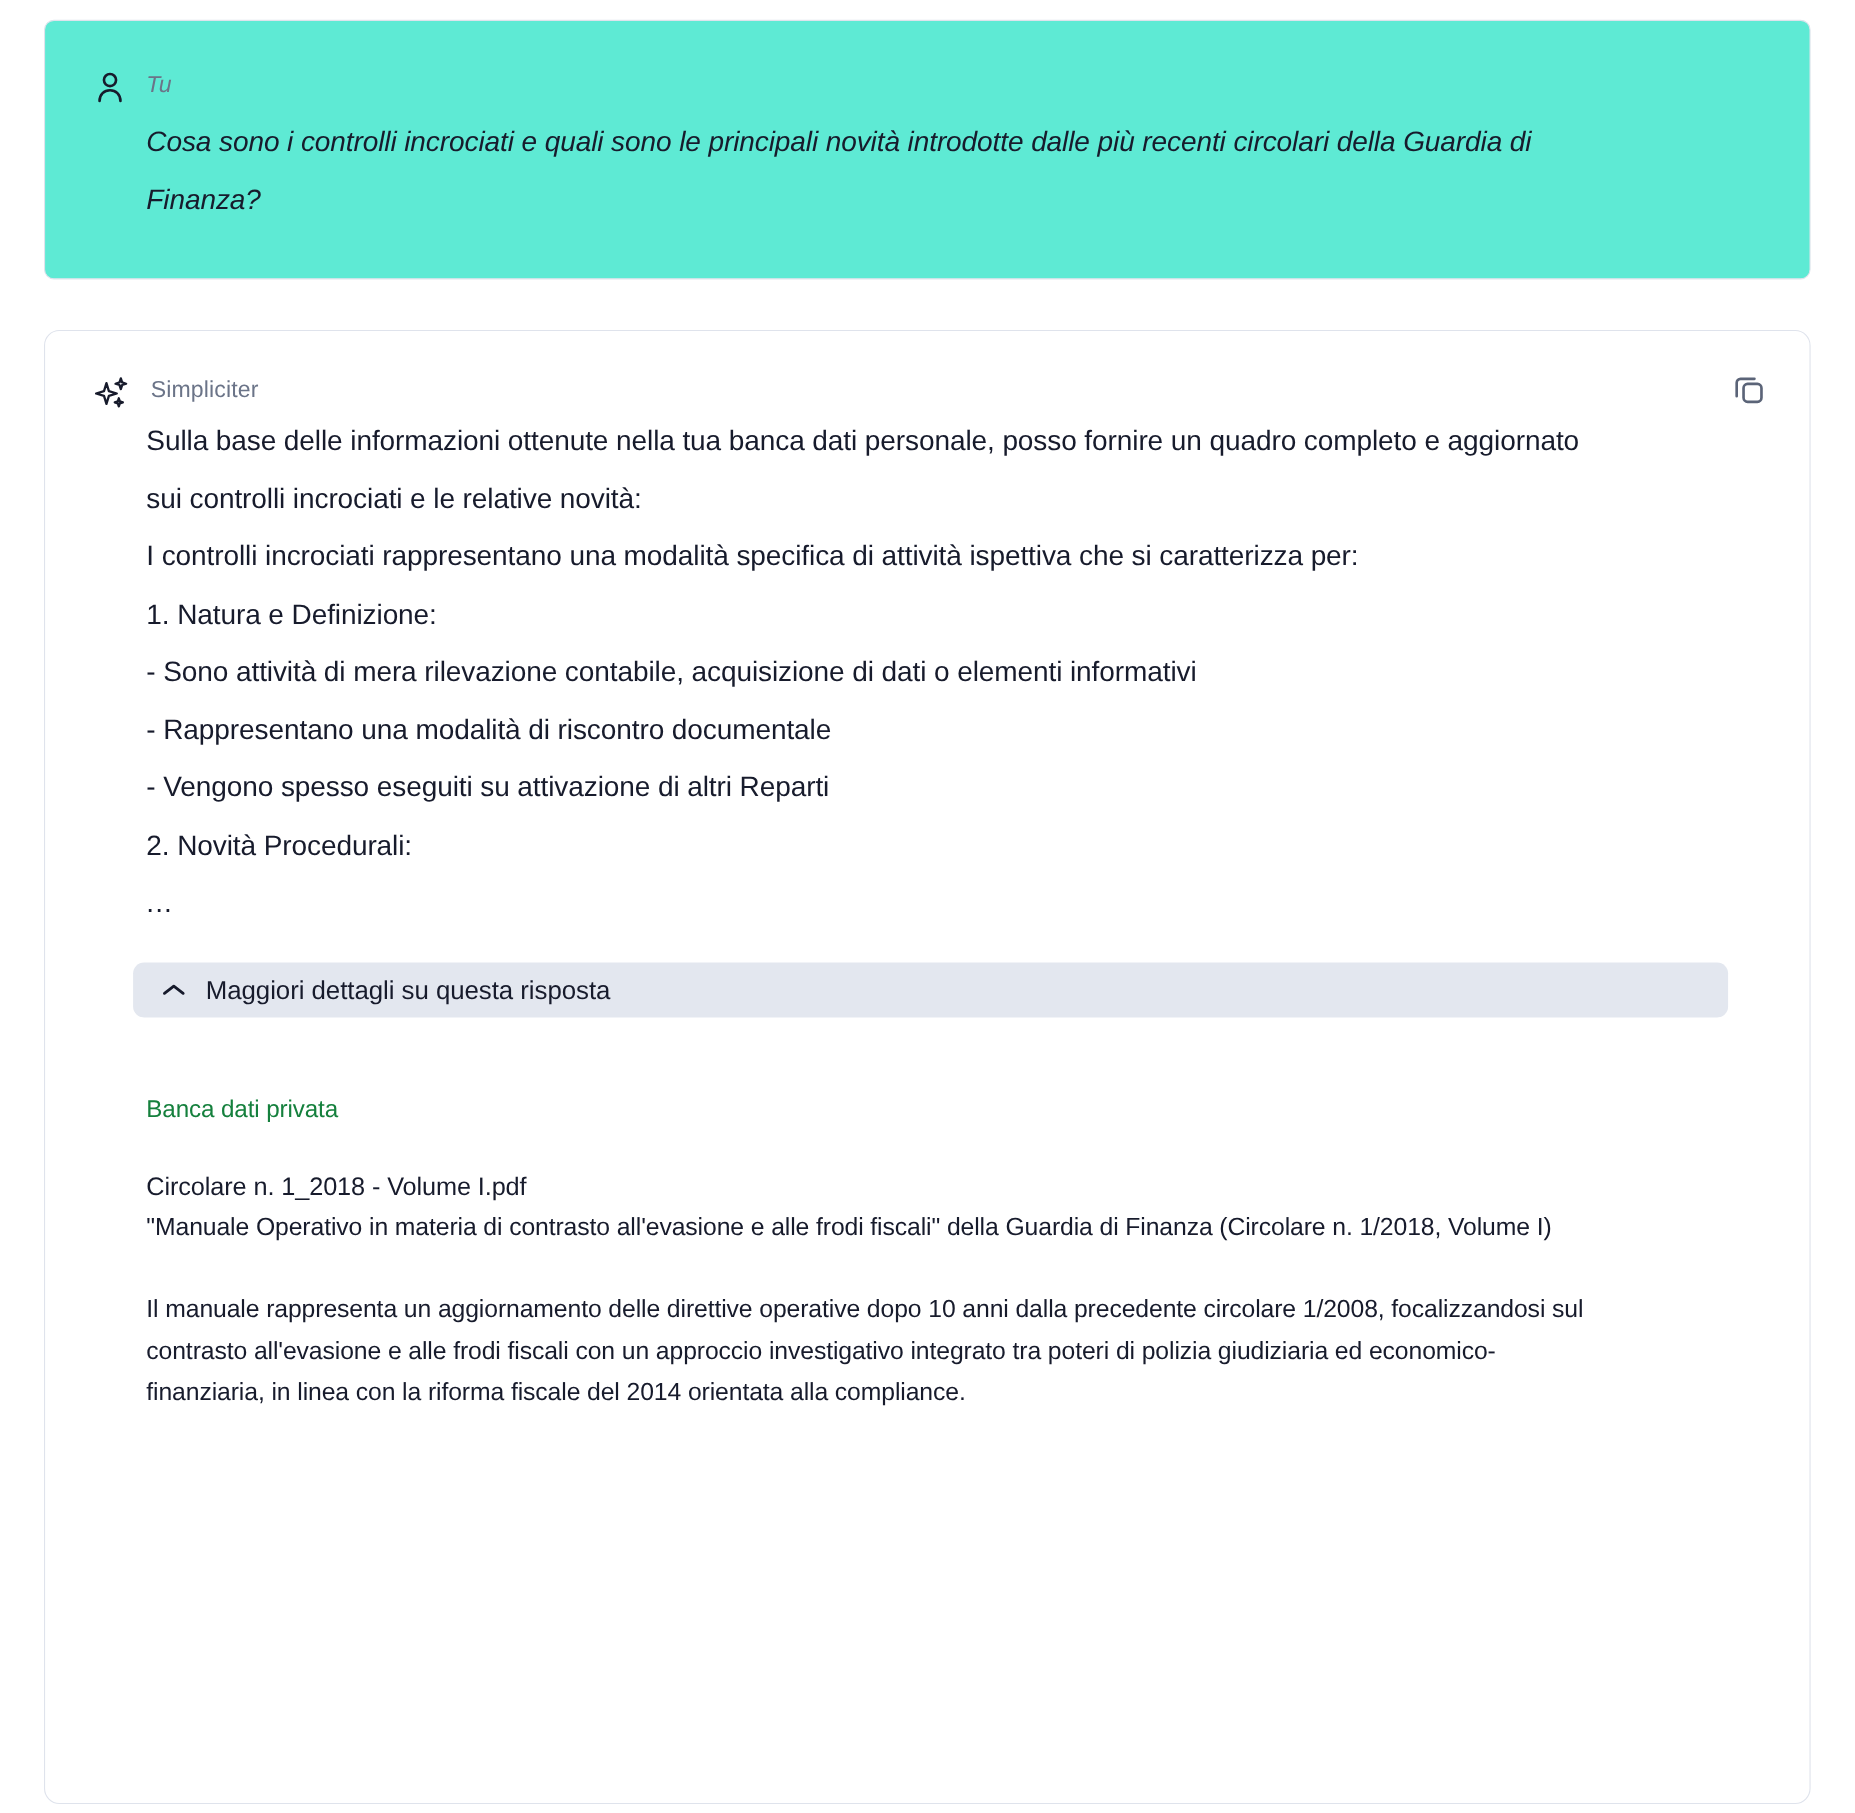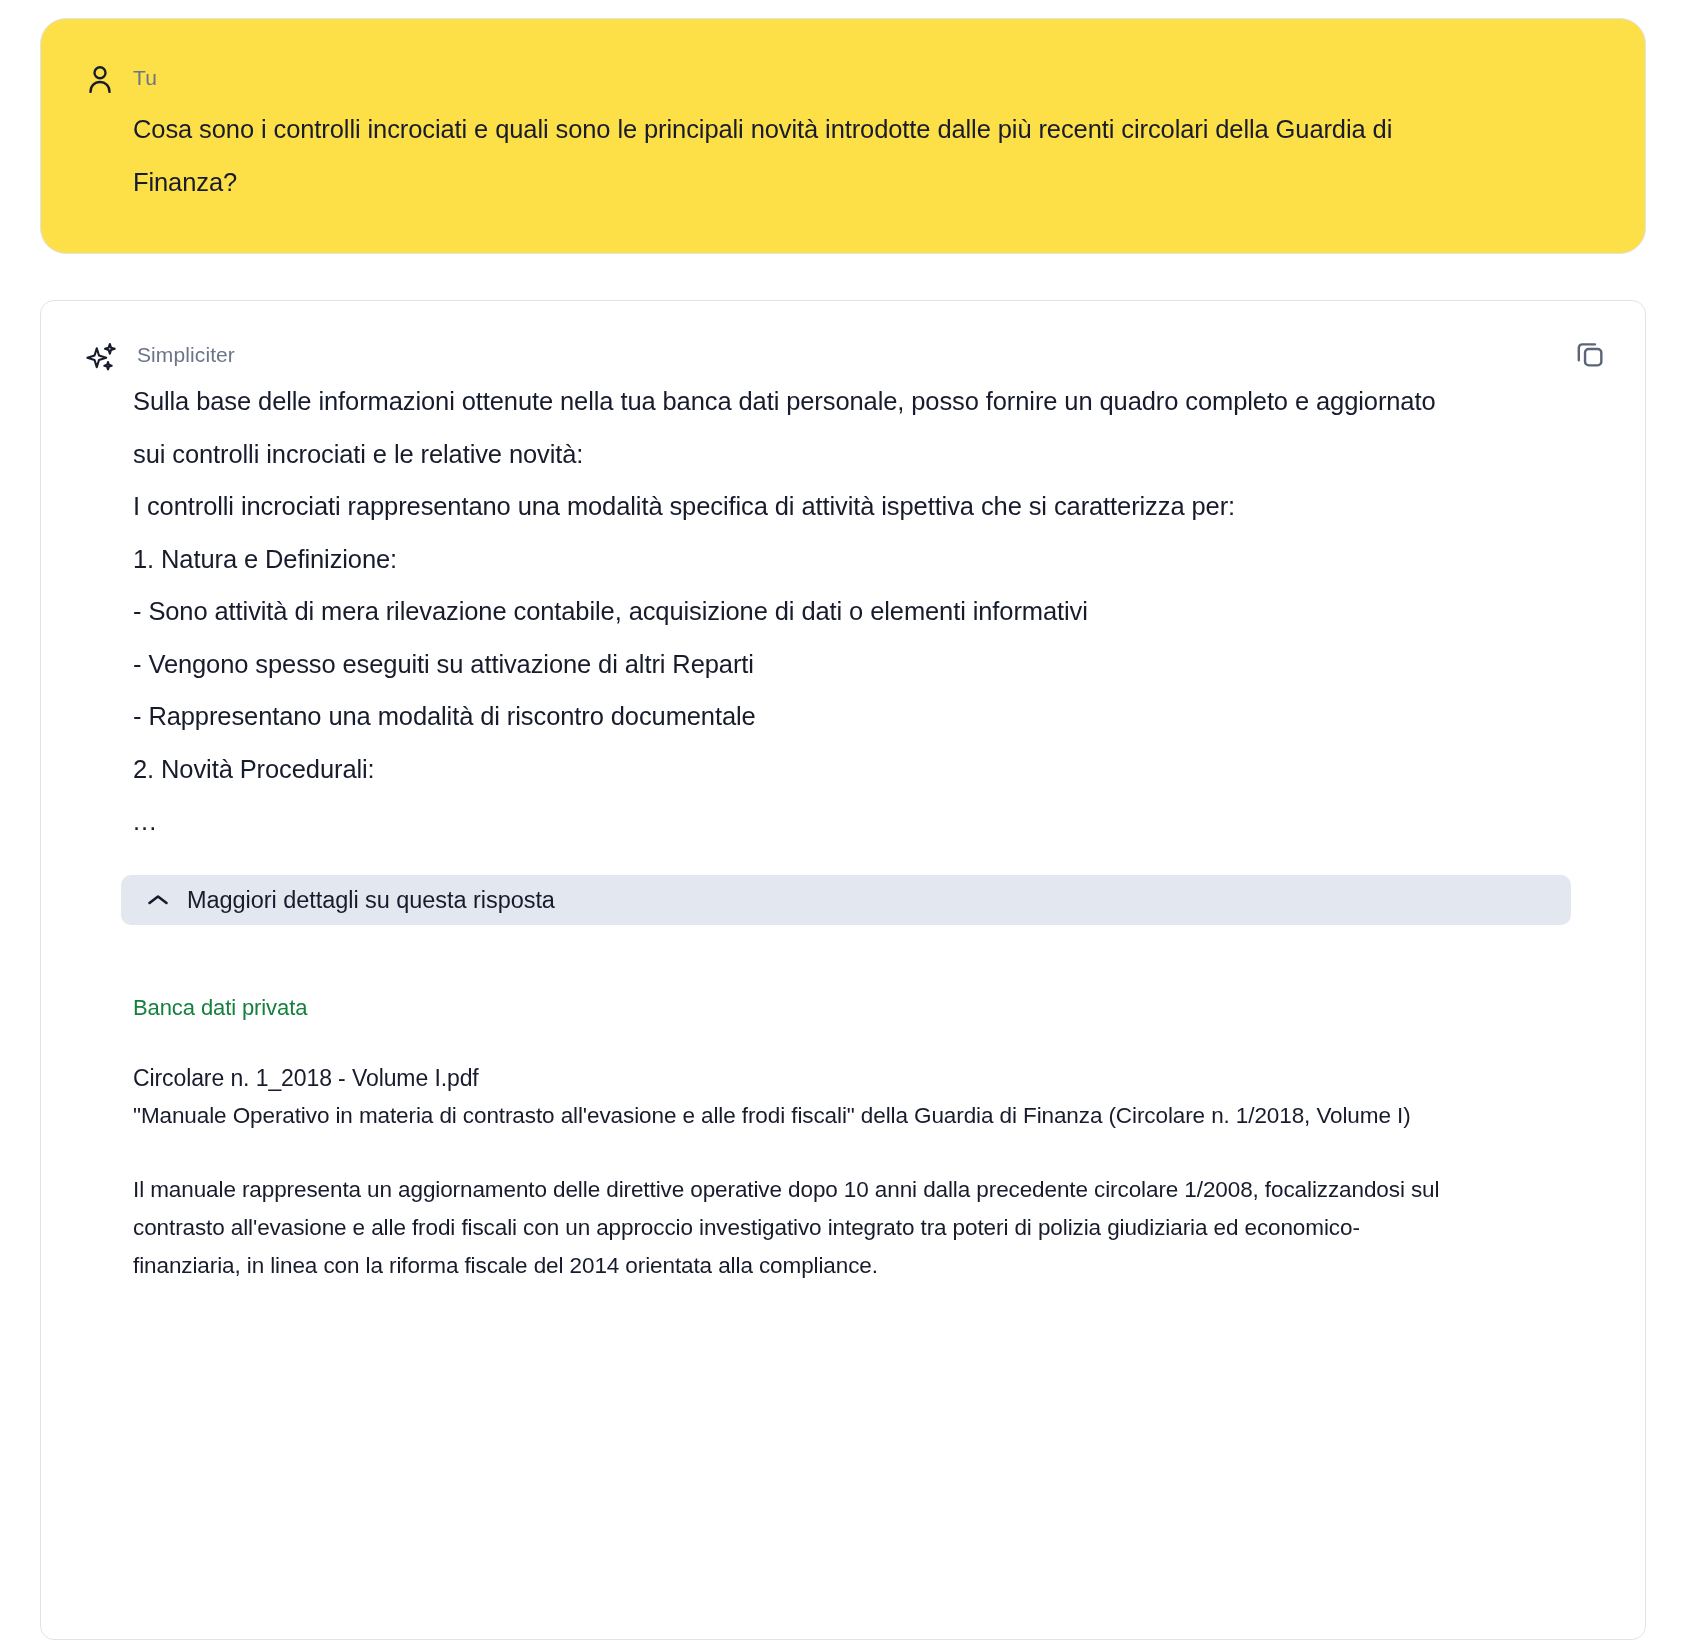--- a/index.html
+++ b/index.html
@@ -17,25 +17,26 @@
   }
 
   .page {
     width: 1686px;
     padding: 18px 40px 0 40px;
   }
 
   
   .user-card {
     position: relative;
-    background: #fde047;
+    background: #5eead4;
     border: 1px solid #dfe3ec;
-    border-radius: 26px;
+    border-radius: 9px;
     padding: 40px 44px 44px 44px;
     margin-bottom: 46px;
+    font-style: italic;
   }
   .msg-head {
     display: flex;
     align-items: flex-start;
     gap: 18px;
     margin-bottom: 6px;
   }
   .avatar-icon {
     flex: 0 0 auto;
     width: 30px;
@@ -213,22 +214,22 @@
         </svg>
       </span>
       <span class="assistant-name">Simpliciter</span>
     </div>
 
     <div class="assistant-body">
       <div class="body-line">Sulla base delle informazioni ottenute nella tua banca dati personale, posso fornire un quadro completo e aggiornato sui controlli incrociati e le relative novità:</div>
       <div class="body-line">I controlli incrociati rappresentano una modalità specifica di attività ispettiva che si caratterizza per:</div>
       <div class="body-line">1. Natura e Definizione:</div>
       <div class="body-line">- Sono attività di mera rilevazione contabile, acquisizione di dati o elementi informativi</div>
+      <div class="body-line">- Rappresentano una modalità di riscontro documentale</div>
       <div class="body-line">- Vengono spesso eseguiti su attivazione di altri Reparti</div>
-      <div class="body-line">- Rappresentano una modalità di riscontro documentale</div>
       <div class="body-line">2. Novità Procedurali:</div>
       <div class="ellipsis-line">...</div>
     </div>
 
     <div class="details-bar">
       <span class="chevron-up-icon">
         <svg viewBox="0 0 22 14" width="22" height="14" fill="none" stroke="#171b2c" stroke-width="2.6" stroke-linecap="round" stroke-linejoin="round">
           <path d="M2.5 10 L11 3.5 L19.5 10"></path>
         </svg>
       </span>

